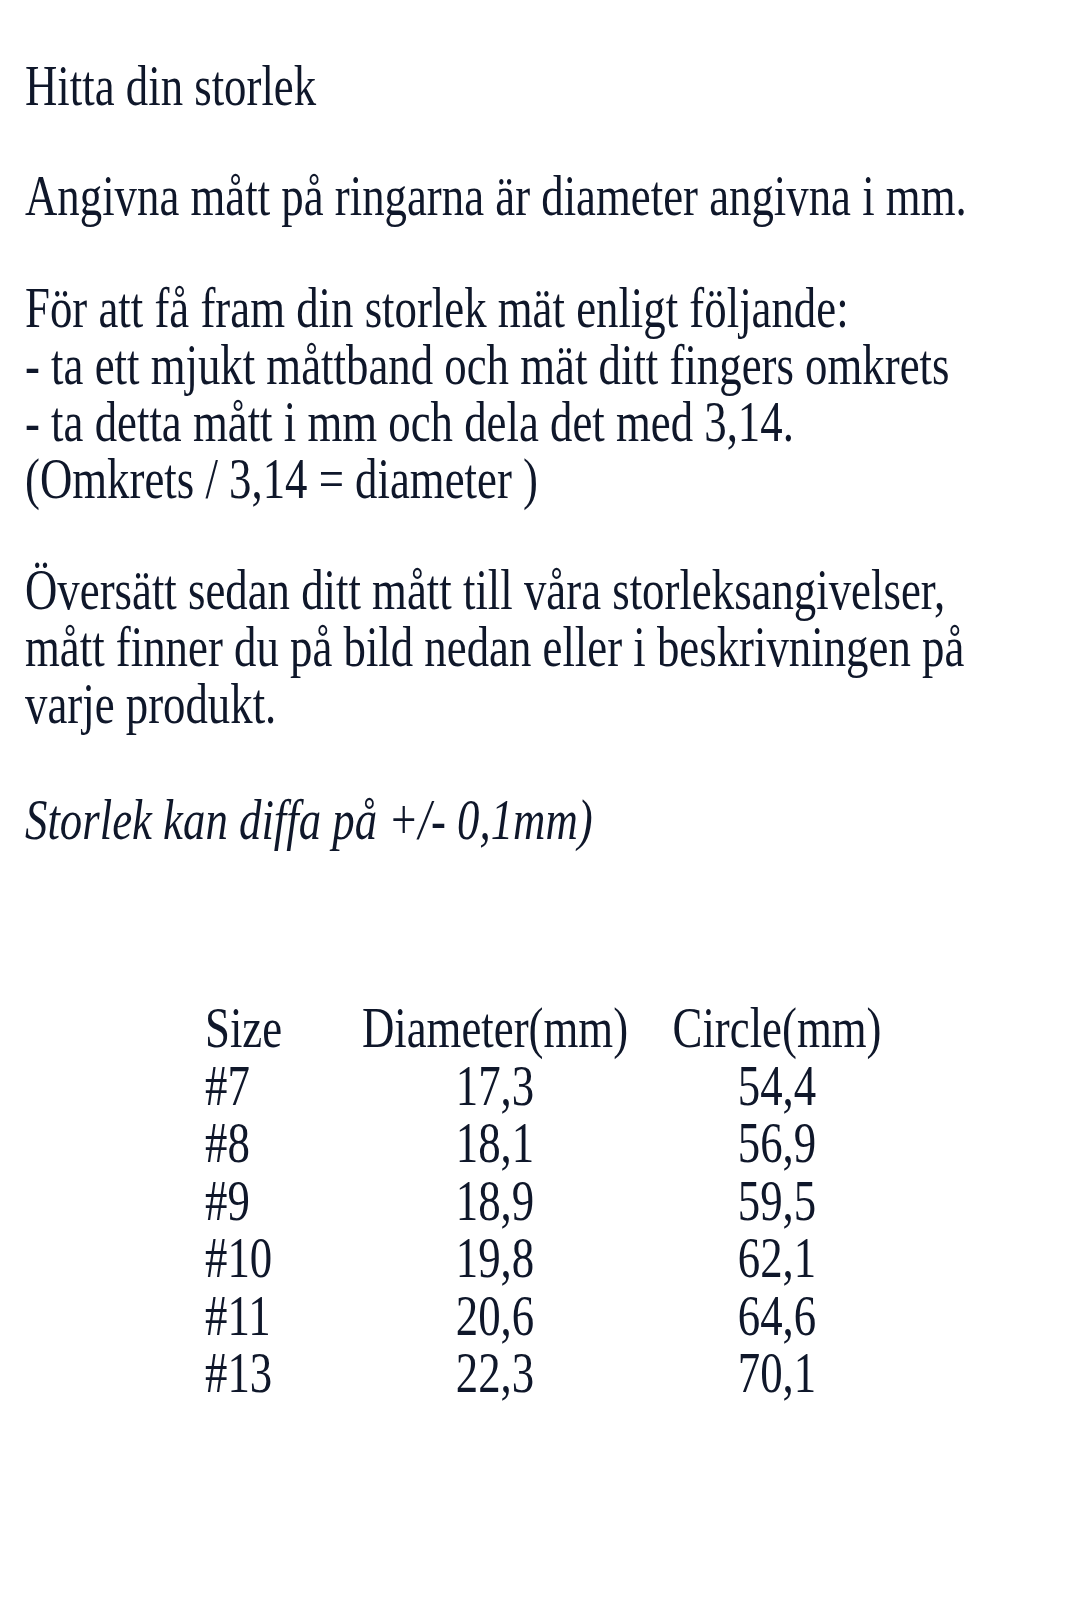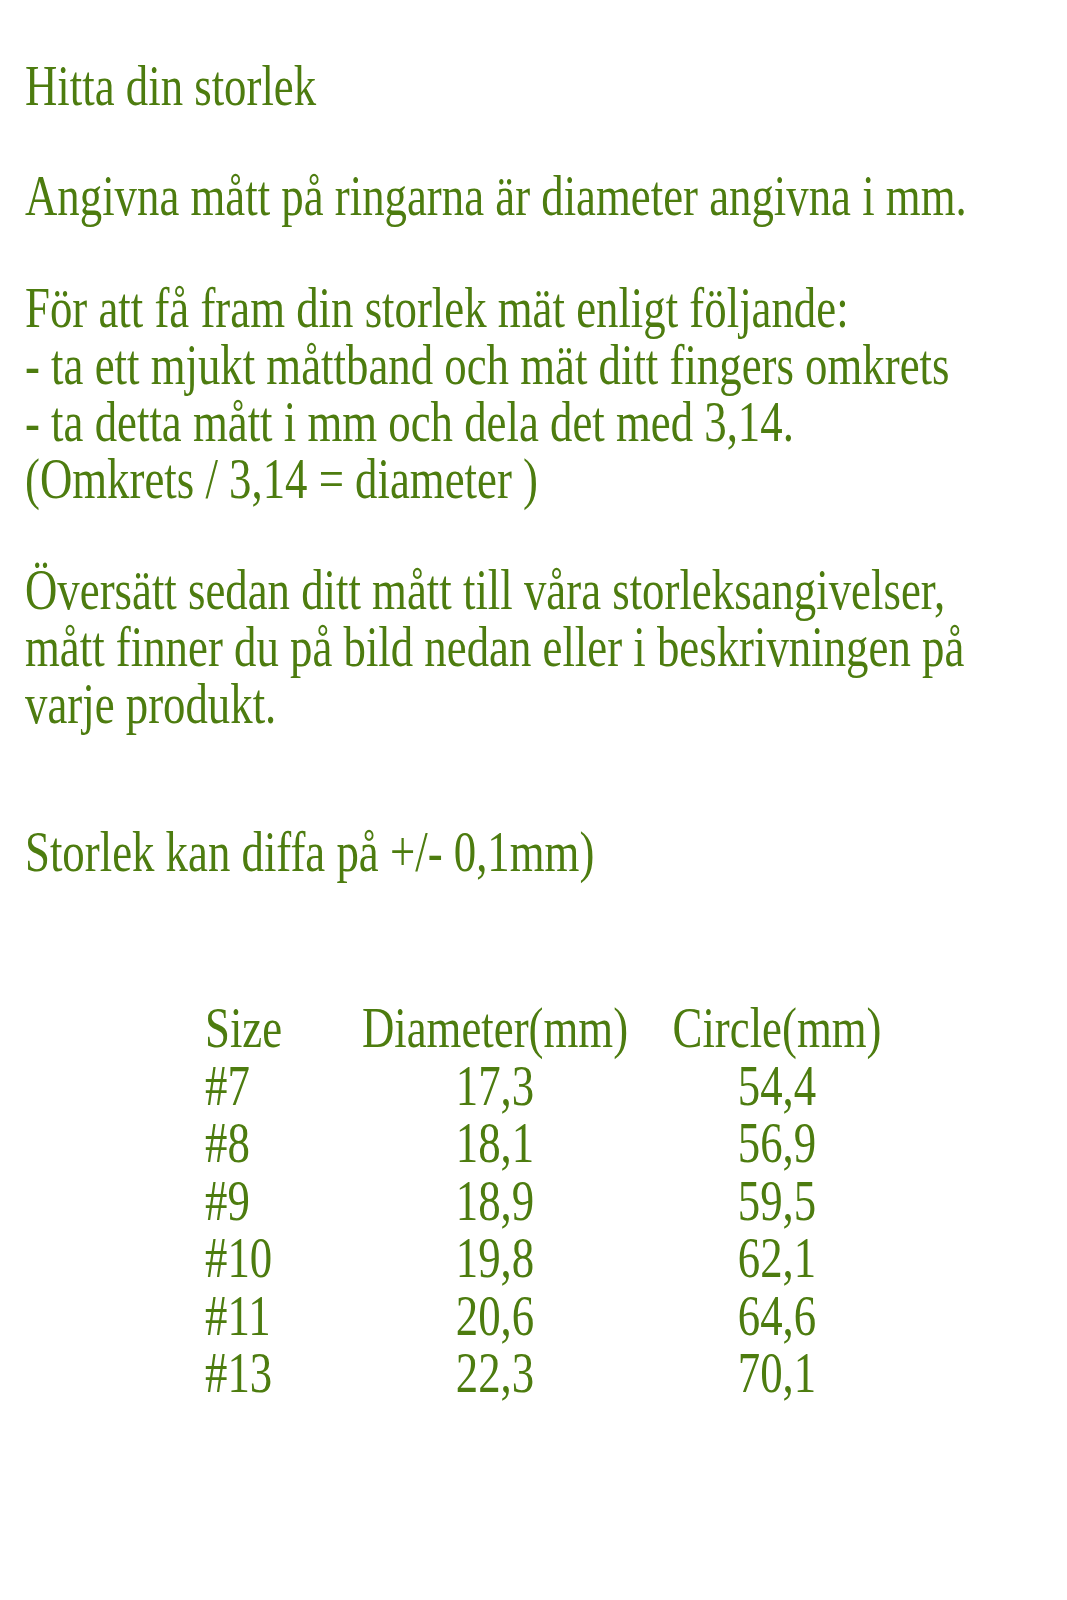--- a/index.html
+++ b/index.html
@@ -7,21 +7,21 @@
     padding: 0;
     background: #ffffff;
   }
   .page {
     position: relative;
     width: 1067px;
     height: 1600px;
     background: #ffffff;
     overflow: hidden;
     font-family: "Liberation Serif", "DejaVu Serif", serif;
-    color: #4d7c0f;
+    color: #0f172a;
   }
   .textblock {
     position: absolute;
     left: 25px;
     font-size: 56px;
     line-height: 57px;
     font-weight: 400;
     white-space: nowrap;
   }
   .line {
@@ -71,21 +71,21 @@
     <div class="line"><span class="cond">- ta detta mått i mm och dela det med 3,14.</span></div>
     <div class="line"><span class="cond">(Omkrets / 3,14 = diameter )</span></div>
   </div>
 
   <div class="textblock" style="top: 562px;">
     <div class="line"><span class="cond">Översätt sedan ditt mått till våra storleksangivelser,</span></div>
     <div class="line"><span class="cond">mått finner du på bild nedan eller i beskrivningen på</span></div>
     <div class="line"><span class="cond">varje produkt.</span></div>
   </div>
 
-  <div class="textblock" style="top: 824px;">
+  <div class="textblock" style="top: 792px; font-style: italic;">
     <span class="cond">Storlek kan diffa på +/- 0,1mm)</span>
   </div>
 
   <div class="sizetable">
     <div class="trow">
       <span class="c1">Size</span>
       <span class="c2">Diameter(mm)</span>
       <span class="c3">Circle(mm)</span>
     </div>
     <div class="trow">

